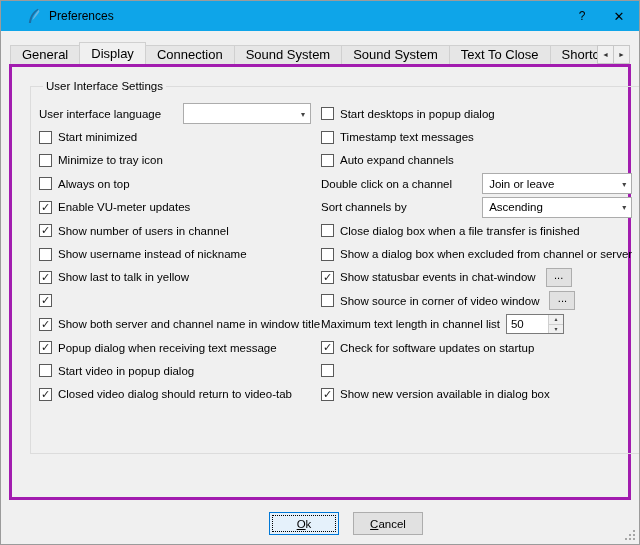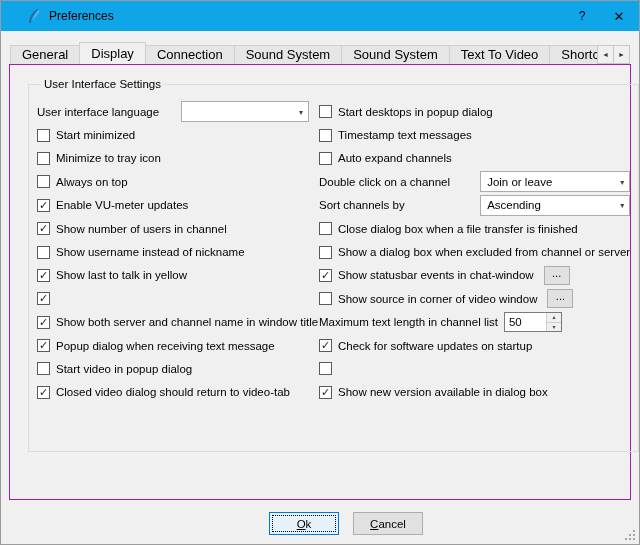--- a/index.html
+++ b/index.html
@@ -50,21 +50,21 @@
   }
   .tab-scroll .arrow-btn {
     width: 17px; height: 19px; background: #f0f0f0; border: 1px solid #c7c7c7;
     display: flex; align-items: center; justify-content: center;
     font-size: 7px; color: #333; margin-left: -1px;
   }
 
   
   .page {
     position: absolute; left: 8px; right: 8px; top: 63px; bottom: 44px;
-    background: #f0f0f0; border: 1px solid #a21caf; z-index: 2;
+    background: #f0f0f0; border: 3px solid #a21caf; z-index: 2;
   }
   fieldset.group {
     margin: 13px 18px 0 18px;
     border: 1px solid #dcdcdc;
     height: 374px;
     padding: 8px 8px 0 8px;
   }
   fieldset.group legend { padding: 0 3px; margin-left: 4px; font-size: 11.5px; }
 
   .columns { display: flex; margin-top: 2px; }
@@ -159,21 +159,21 @@
     <button class="tb-btn close">✕</button>
   </div>
 </div>
 
 <div class="tabbar">
     <div class="tab">General</div>
     <div class="tab selected">Display</div>
     <div class="tab">Connection</div>
     <div class="tab">Sound System</div>
     <div class="tab">Sound System</div>
-    <div class="tab">Text To Video</div>
+    <div class="tab">Text To Close</div>
     <div class="tab">Shortcuts</div>
     <div class="tab">Video</div>
   </div>
 <div class="tab-scroll">
   <span class="arrow-btn">◄</span>
   <span class="arrow-btn">►</span>
 </div>
 
 <div class="page">
   <fieldset class="group">

